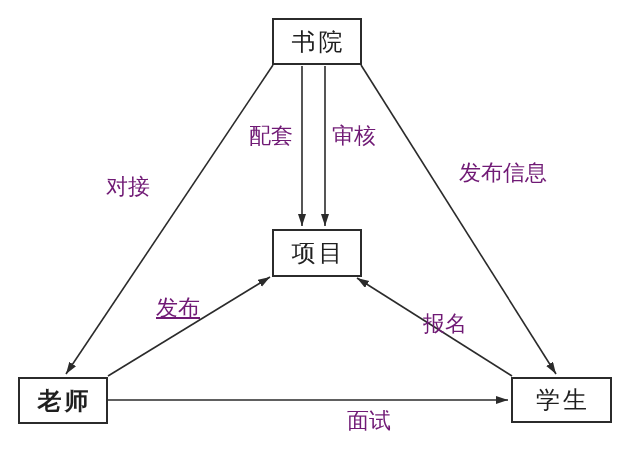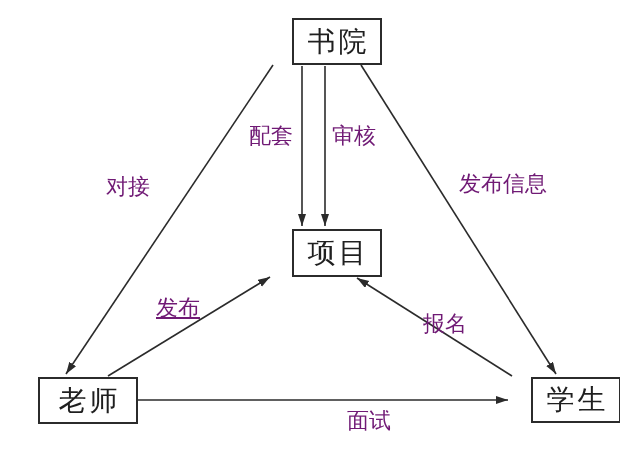--- a/index.html
+++ b/index.html
@@ -23,25 +23,24 @@
     height: 453px;
   }
   .node {
     position: absolute;
     box-sizing: border-box;
     border: 2px solid #2b2b2b;
     background: #ffffff;
     display: flex;
     align-items: center;
     justify-content: center;
-    font-size: 28px;
+    font-size: 24px;
     letter-spacing: 3px;
     color: #1f1f1f;
     text-indent: 3px; 
-    margin-left: 20px;
   }
   .edge-label {
     position: absolute;
     transform: translate(-50%, -50%);
     font-size: 22px;
     color: #701a75;
     white-space: nowrap;
   }
 </style>
 </head>
@@ -61,32 +60,32 @@
         <line x1="361" y1="65" x2="556" y2="374" stroke="#2b2b2b" stroke-width="1.6" marker-end="url(#arrowhead)"></line>
         <line x1="108" y1="376" x2="270" y2="277" stroke="#2b2b2b" stroke-width="1.6" marker-end="url(#arrowhead)"></line>
         <line x1="512" y1="376" x2="357" y2="278" stroke="#2b2b2b" stroke-width="1.6" marker-end="url(#arrowhead)"></line>
         <line x1="108" y1="400" x2="508" y2="400" stroke="#2b2b2b" stroke-width="1.6" marker-end="url(#arrowhead)"></line>
       </g>
   </svg>
   <div id="label-layer">
       <div class="edge-label" style="left: 128px; top: 187px;">对接</div>
       <div class="edge-label" style="left: 271px; top: 136px;">配套</div>
       <div class="edge-label" style="left: 354px; top: 136px;">审核</div>
-      <div class="edge-label" style="left: 503px; top: 184px; text-align: right;">发布信息</div>
+      <div class="edge-label" style="left: 503px; top: 173px; text-align: right;">发布信息</div>
       <div class="edge-label" style="left: 178px; top: 308px; text-decoration: underline;">发布</div>
       <div class="edge-label" style="left: 445px; top: 324px;">报名</div>
       <div class="edge-label" style="left: 321px; top: 421px; margin-left: 48px;">面试</div>
     </div>
   <div id="node-layer">
       <div class="node" style="left: 272px; top: 18px; width: 90px; height: 47px;">
         <span>书院</span>
       </div>
       <div class="node" style="left: 272px; top: 229px; width: 90px; height: 48px;">
         <span>项目</span>
       </div>
-      <div class="node" style="left: 18px; top: 377px; width: 100px; height: 47px;">
+      <div class="node" style="left: 18px; top: 377px; width: 90px; height: 47px; font-weight: bold;">
         <span>老师</span>
       </div>
-      <div class="node" style="left: 511px; top: 377px; width: 90px; height: 46px;">
+      <div class="node" style="left: 511px; top: 377px; width: 101px; height: 46px;">
         <span>学生</span>
       </div>
     </div>
 </div>
 
 </body></html>

